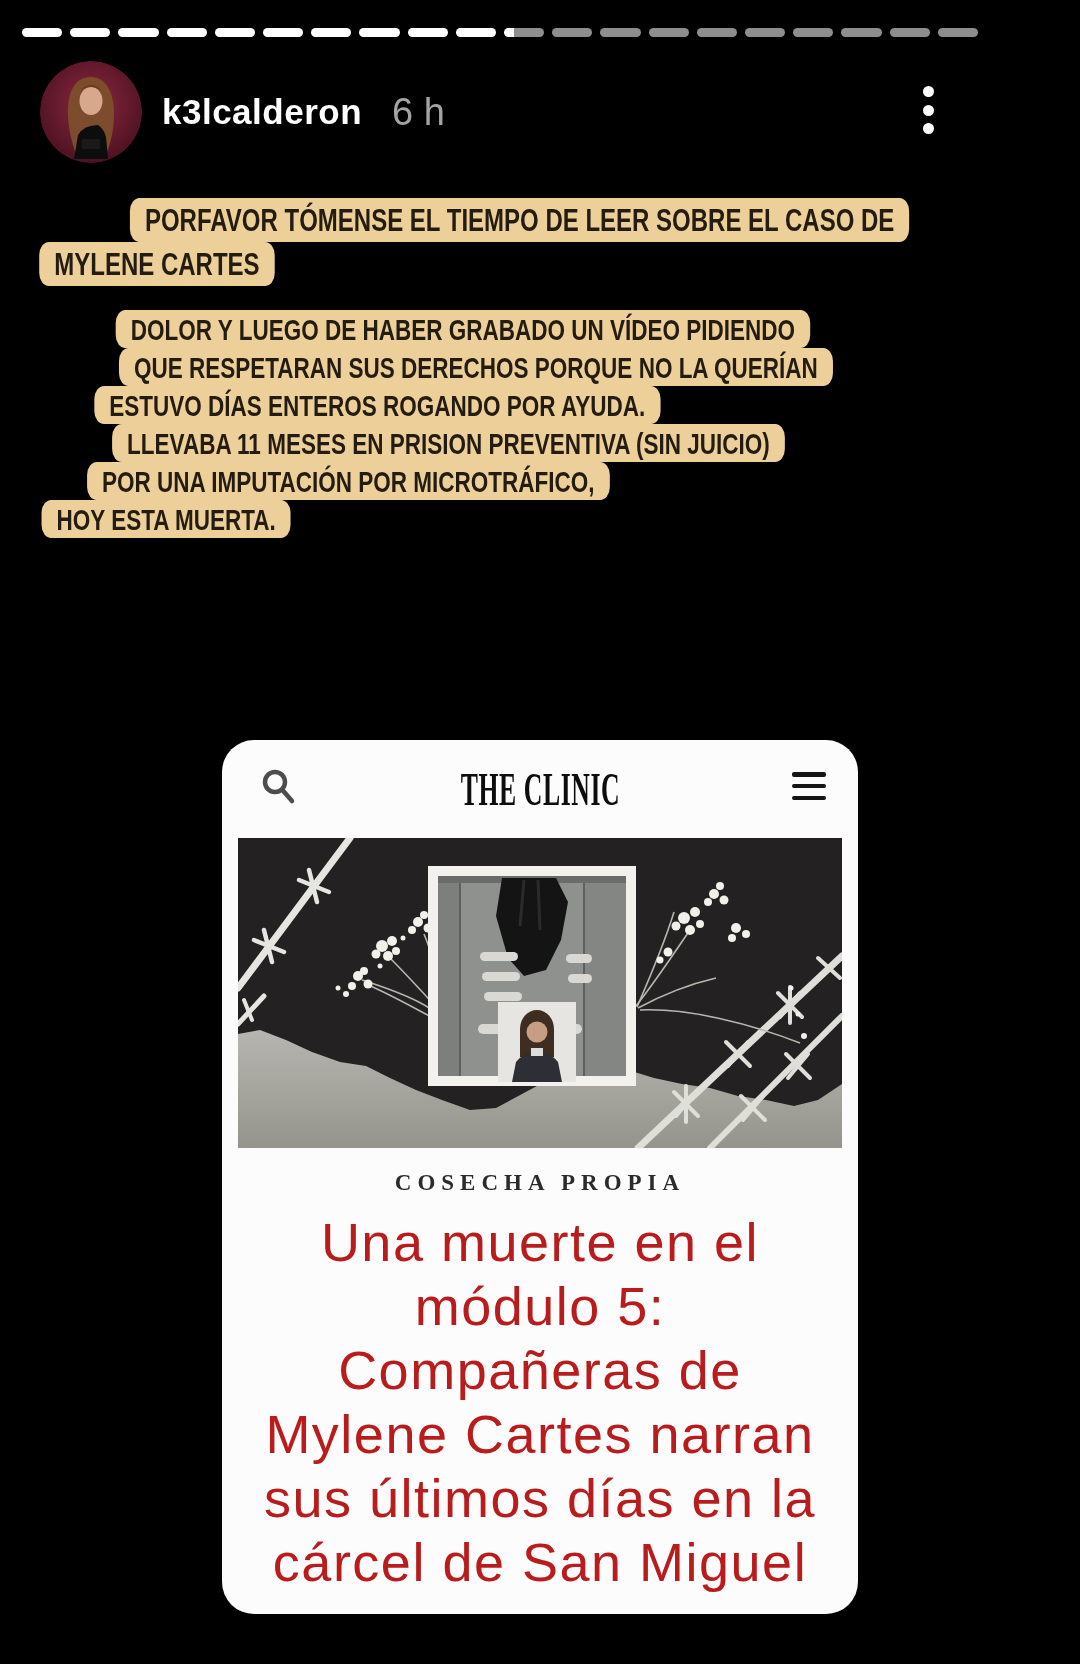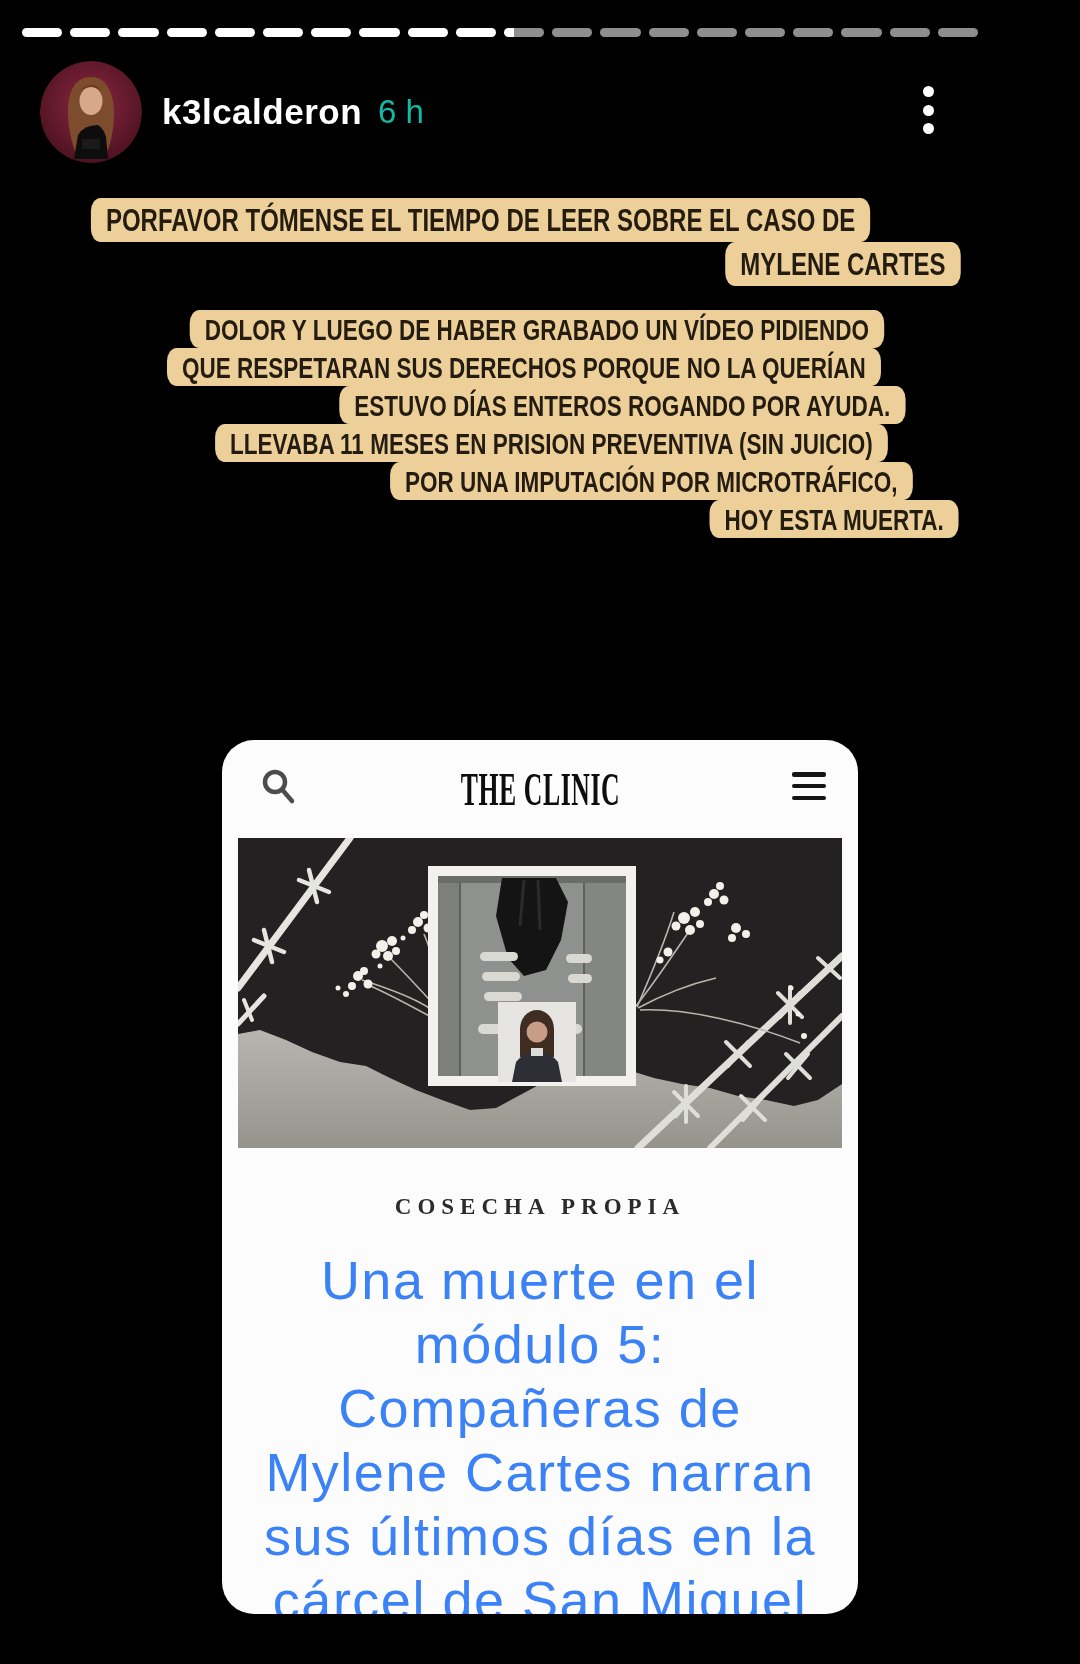--- a/index.html
+++ b/index.html
@@ -9,28 +9,28 @@
   }
   
   .progress{position:absolute;top:28px;left:22px;right:22px;height:9px;display:flex;gap:8px;}
   .progress .seg{flex:1;height:9px;border-radius:5px;background:#8e8e8e;}
   .progress .seg.done{background:#ffffff;}
   
   .header{position:absolute;top:60px;left:40px;height:104px;display:flex;align-items:center;}
   .avatar{width:102px;height:102px;border-radius:50%;overflow:hidden;flex:0 0 auto;}
   .avatar svg{display:block;}
   .username{margin-left:20px;color:#ffffff;font-size:35px;font-weight:bold;letter-spacing:.5px;}
-  .timestamp{margin-left:16px;color:#14b8a6;font-size:33px;font-weight:400;}
+  .timestamp{margin-left:30px;color:#a3a3a3;font-size:38px;font-weight:400;}
   .kebab{position:absolute;top:86px;right:66px;width:12px;height:48px;display:flex;flex-direction:column;justify-content:space-between;align-items:center;cursor:pointer;}
   .kebab i{width:11px;height:11px;border-radius:50%;background:#fff;}
   
   .stickers{position:absolute;left:0;right:0;}
   #sticker1{top:198px;}
   #sticker2{top:310px;}
-  .s-line{display:flex;justify-content:flex-end;}
+  .s-line{display:flex;justify-content:flex-start;}
   #sticker1 .s-line{height:44px;}
   #sticker2 .s-line{height:38px;}
   .bubble{
     flex:0 0 auto;display:inline-block;white-space:nowrap;
     background:#edd099;color:#241c10;font-weight:bold;
     border-radius:13px;padding:0 20px;
     transform:scaleX(0.75);transform-origin:center;
   }
   #sticker1 .bubble{font-size:32px;line-height:45px;}
   #sticker2 .bubble{font-size:30px;line-height:39px;}
@@ -41,25 +41,25 @@
   .logo-wrap{position:absolute;left:0;right:0;top:10px;height:78px;display:flex;justify-content:center;align-items:center;}
   .logo{
     flex:0 0 auto;white-space:nowrap;color:#0d0d0d;
     font-family:"Liberation Serif",serif;font-weight:bold;font-size:46px;letter-spacing:1px;
     transform:scaleX(0.56);transform-origin:center;cursor:pointer;
   }
   .menu-btn{position:absolute;right:32px;top:32px;width:34px;height:28px;display:flex;flex-direction:column;justify-content:space-between;cursor:pointer;}
   .menu-btn i{display:block;height:4.5px;border-radius:2px;background:#141414;}
   .hero{display:block;margin:0 16px;}
   .category{
-    margin-top:46px;text-align:center;color:#2b2b2b;
+    margin-top:22px;text-align:center;color:#2b2b2b;
     font-family:"Liberation Serif",serif;font-size:23px;font-weight:bold;letter-spacing:6px;
   }
   .headline{
-    margin-top:28px;text-align:center;color:#3b82f6;
+    margin-top:14px;text-align:center;color:#b91c1c;
     font-size:54px;line-height:64px;letter-spacing:1.5px;white-space:pre-line;
   }
 </style>
 </head>
 <body>
 
 <div class="screen">
 
   <div class="progress" id="progress">
       <div class="seg done"></div>

